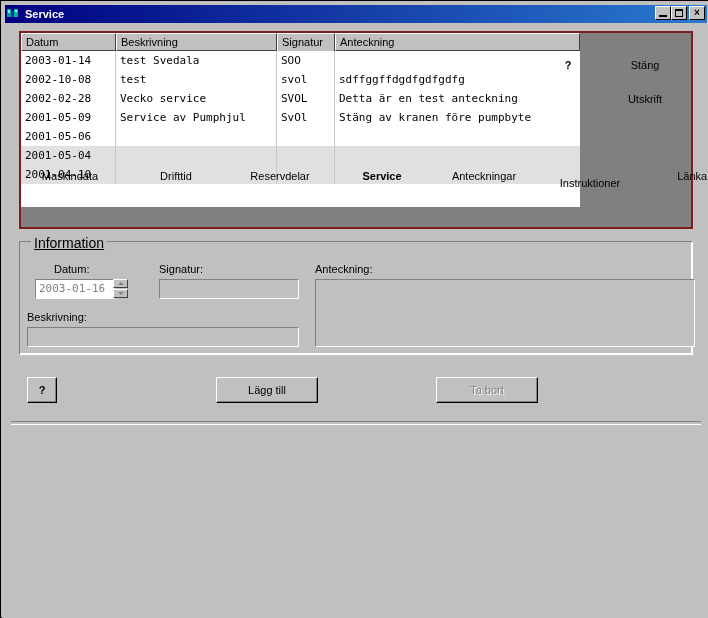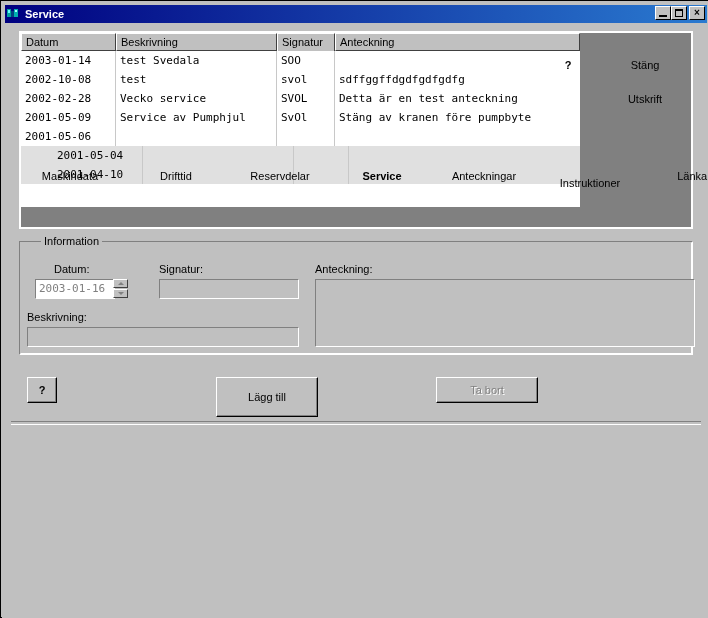--- a/index.html
+++ b/index.html
@@ -80,29 +80,29 @@
   #service-window{left:0;top:188;width:708px;height:430px;
     border-left:2px solid #c0c0c0;border-right:2px solid #c0c0c0;border-bottom:2px solid #c0c0c0;
     border-top:2px solid #c0c0c0;background:#c0c0c0;}
   #svc-titlebar{position:absolute;left:2px;top:2px;width:702px;height:18px;
     background:linear-gradient(to right,#000080,#2a7ad0);display:flex;align-items:center;}
   #svc-titlebar .tb-title{color:#fff;font-weight:bold;font-size:11px;margin-left:4px;}
   #svc-client{position:absolute;left:2px;top:20px;width:702px;height:406px;background:#c0c0c0;}
 
   
   #grid-outer{position:absolute;left:14px;top:8px;width:674px;height:198px;
-    box-sizing:border-box;border:2px solid #ffffff;background:#808080;}
+    box-sizing:border-box;border:2px solid #7f1d1d;background:#808080;}
   #grid-head{position:absolute;left:0;top:0;height:18px;display:flex;}
   .gh{box-sizing:border-box;background:#c0c0c0;
     border-top:1px solid #fff;border-left:1px solid #fff;
     border-right:1px solid #404040;border-bottom:1px solid #404040;
     font-size:11px;padding:2px 0 0 4px;overflow:hidden;white-space:nowrap;}
   #grid-body{position:absolute;left:0;top:18px;width:559px;height:156px;background:#fff;}
   .grow{display:flex;height:19px;box-sizing:border-box;}
-  .grow.alt{background:#e0e0e0;padding-left:32px;}
+  .grow.alt{background:#e0e0e0;}
   .gc{box-sizing:border-box;font-family:"DejaVu Sans Mono","Liberation Mono",monospace;
     font-size:11px;padding:3px 0 0 4px;overflow:hidden;white-space:nowrap;
     border-right:1px solid #c8c8c8;}
   .gc.last{border-right:none;}
 
   
   #infogroup{position:absolute;left:14px;top:218px;width:674px;height:114px;
     box-sizing:border-box;border:1px solid #808080;border-right-color:#fff;border-bottom-color:#fff;}
   #infogroup-in{position:absolute;left:0;top:0;right:0;bottom:0;
     border:1px solid #fff;border-left-color:transparent;border-top-color:transparent;
@@ -300,21 +300,21 @@
               <div class="gc" style="width: 161px;"></div>
               <div class="gc" style="width: 58px;"></div>
               <div class="gc last" style="width: 245px;"></div>
             </div>
           </div>
       </div>
 
       <div id="infogroup">
         <span id="infogroup-in"></span>
       </div>
-      <span id="infogroup-title" style="position:absolute;left:36px;top:212px;background:#c0c0c0;padding:0 3px;font-size:11px;">Information</span>
+      <span id="infogroup-title" style="position:absolute;left:26px;top:212px;background:#c0c0c0;padding:0 3px;font-size:14px;text-decoration:underline;">Information</span>
 
       <span class="lbl" style="left:30px;top:240px;padding-left:19px;">Datum:</span>
       <div class="field white" style="left:30px;top:256px;width:80px;height:20px;color:#808080;">2003-01-16</div>
       <span class="spin" style="left:108px;top:256px;width:17px;height:20px;">
         <span class="sb up">
             <i class="ar"></i>
           </span>
         <span class="sb dn">
             <i class="ar"></i>
           </span>
@@ -326,21 +326,21 @@
       <span class="lbl" style="left:22px;top:288px;">Beskrivning:</span>
       <div class="field" style="left:22px;top:304px;width:272px;height:20px;"></div>
 
       <span class="lbl" style="left:310px;top:240px;">Anteckning:</span>
       <div class="textarea" style="left:310px;top:256px;width:380px;height:68px;"></div>
 
       <div class="btn" style="left:22px;top:354px;width:30px;height:26px;font-weight:bold;">
         <span class="inner"></span>
           <span class="cap">?</span>
       </div>
-      <div class="btn" style="left:211px;top:354px;width:102px;height:40px;">
+      <div class="btn" style="left:211px;top:354px;width:102px;height:26px;">
         <span class="inner"></span>
           <span class="cap">Lägg till</span>
       </div>
       <div class="btn disabled" style="left:431px;top:354px;width:102px;height:26px;">
         <span class="inner"></span>
           <span class="cap">Ta bort</span>
       </div>
 
       <div id="svc-sep"></div>
     </div>

